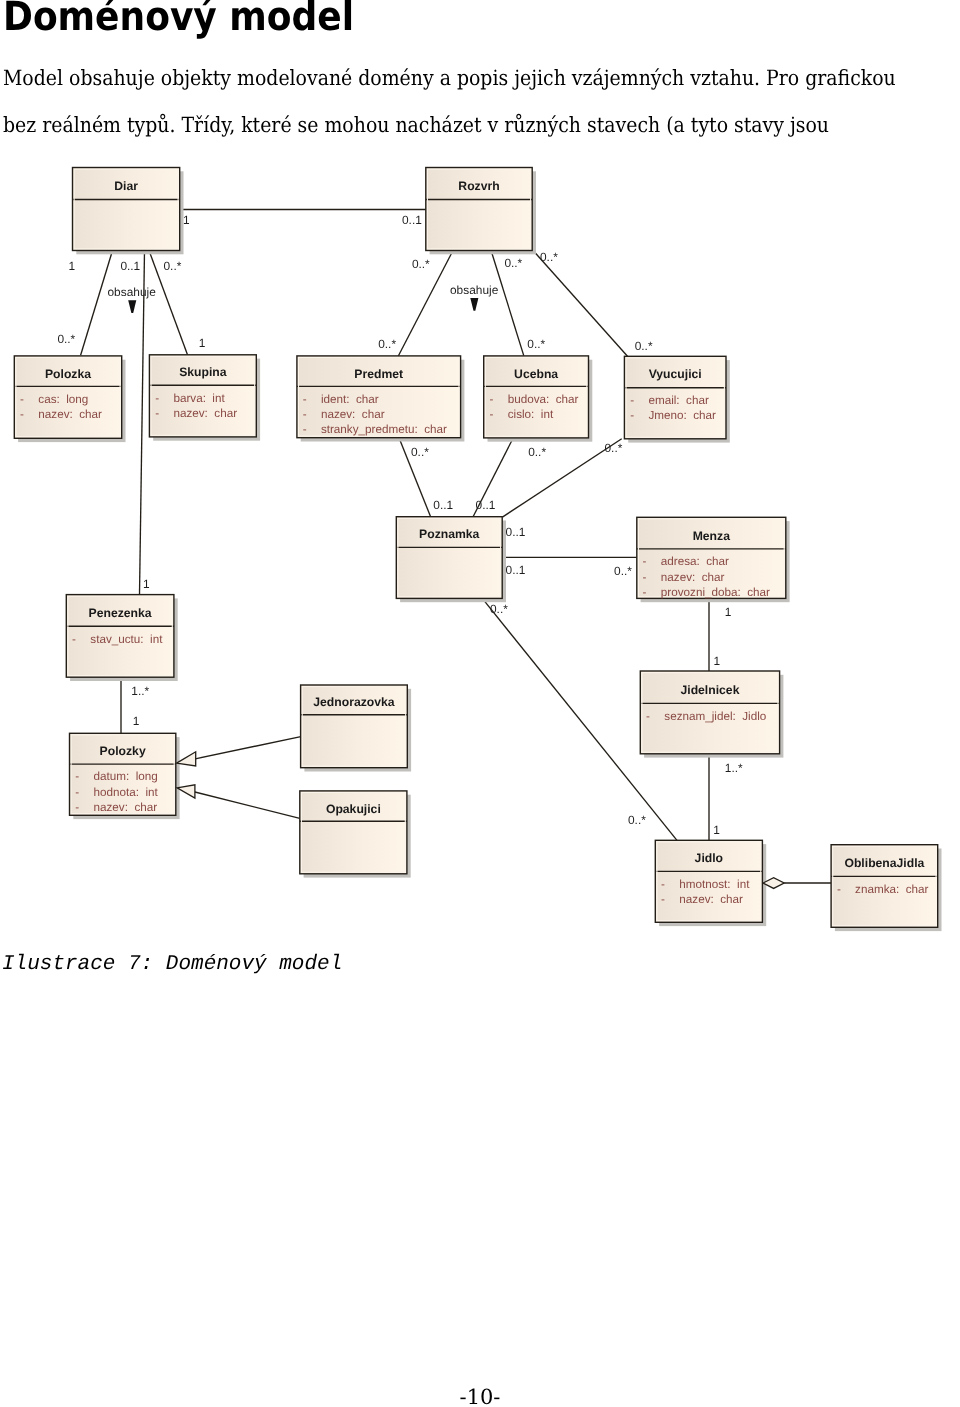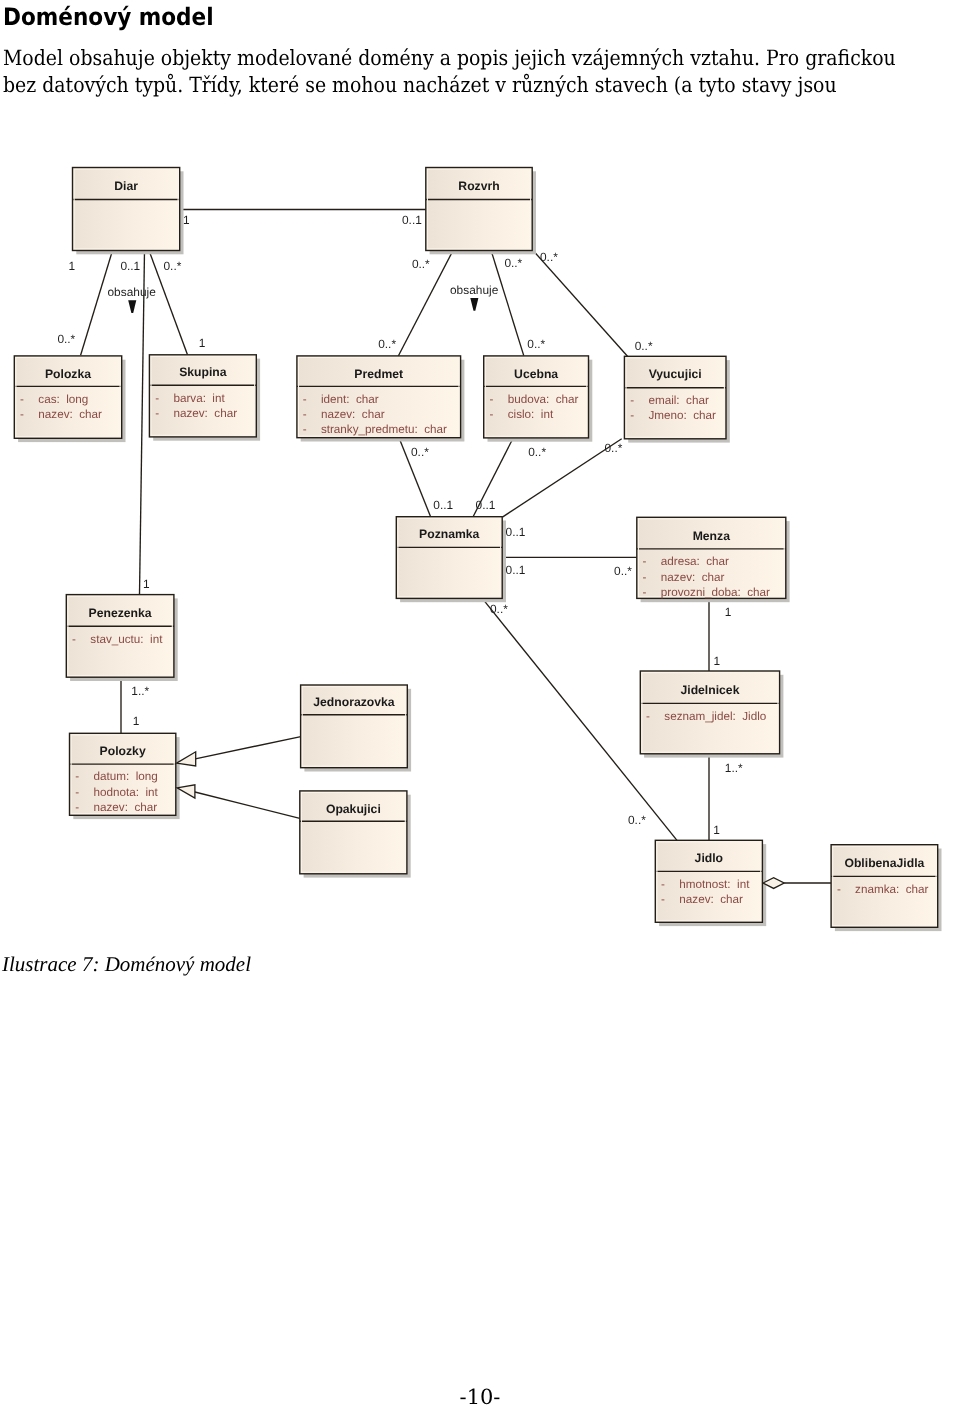--- a/index.html
+++ b/index.html
@@ -1,39 +1,39 @@
 <!DOCTYPE html>
 <html><head>
 <meta charset="utf-8">
 <title>Domenovy model</title>
 <style>
 html,body{margin:0;padding:0;background:#fff;}
 body{width:960px;height:1407px;font-family:"DejaVu Serif",serif;position:relative;overflow:hidden;-webkit-font-smoothing:antialiased;text-rendering:geometricPrecision;}
 #page{position:absolute;left:0;top:0;width:960px;height:1407px;background:#fff;transform:translateZ(0);}
-.h1{position:absolute;left:3px;top:0.5px;font-family:"DejaVu Sans",sans-serif;font-weight:bold;font-size:24px;font-stretch:condensed;line-height:32px;color:#000;white-space:nowrap;}
+.h1{position:absolute;left:3px;top:0.5px;font-family:"DejaVu Sans",sans-serif;font-weight:bold;font-size:40px;font-stretch:condensed;line-height:32px;color:#000;white-space:nowrap;}
 .para{position:absolute;left:3px;top:45px;width:950px;font-family:"DejaVu Serif",serif;font-stretch:condensed;font-size:21px;line-height:26.5px;color:#000;}
-.pline{white-space:nowrap;}
-.caption{position:absolute;left:2px;top:951px;font-family:Liberation Serif, serif;font-stretch:condensed;font-style:italic;font-size:21px;line-height:27px;color:#000;white-space:nowrap;}
+.pline{white-space:nowrap;margin-top:20px;}
+.caption{position:absolute;left:2px;top:951px;font-family:Liberation Mono, monospace;font-stretch:condensed;font-style:italic;font-size:21px;line-height:27px;color:#000;white-space:nowrap;}
 .pageno{position:absolute;left:0;top:1385px;width:960px;text-align:center;font-family:"DejaVu Serif",serif;font-size:21px;color:#000;}
 #diagram{position:absolute;left:0;top:0;width:764px;height:960px;}
 svg{display:block;-webkit-font-smoothing:antialiased;}
 text{-webkit-font-smoothing:antialiased;}
 
 .cls-name{font-family:"Liberation Sans",sans-serif;font-weight:bold;font-size:12.2px;}
 .cls-attr{font-family:"Liberation Sans",sans-serif;font-size:11.7px;white-space:pre;}
 .mult{font-family:"Liberation Sans",sans-serif;font-size:11.9px;}
 </style>
 </head>
 <body>
 
 <div id="page">
   <div class="h1">Doménový model</div>
   <div class="para">
     <div class="pline">Model obsahuje objekty modelované domény a popis jejich vzájemných vztahu. Pro grafickou</div>
-    <div class="pline">bez datových typů. Třídy, které se mohou nacházet v různých stavech (a tyto stavy jsou</div>
+    <div class="pline">bez reálném typů. Třídy, které se mohou nacházet v různých stavech (a tyto stavy jsou</div>
   </div>
   <div id="diagram">
     <svg id="svg" width="960" height="960" viewBox="0 0 960 960" xmlns="http://www.w3.org/2000/svg">
       <defs>
         <linearGradient id="boxgrad" x1="0" y1="0" x2="1" y2="0">
           <stop offset="0" stop-color="#ece2d5"></stop>
           <stop offset="0.55" stop-color="#f8eee1"></stop>
           <stop offset="1" stop-color="#fff6ea"></stop>
         </linearGradient>
         <linearGradient id="hdrgrad" x1="0" y1="0" x2="1" y2="0">

